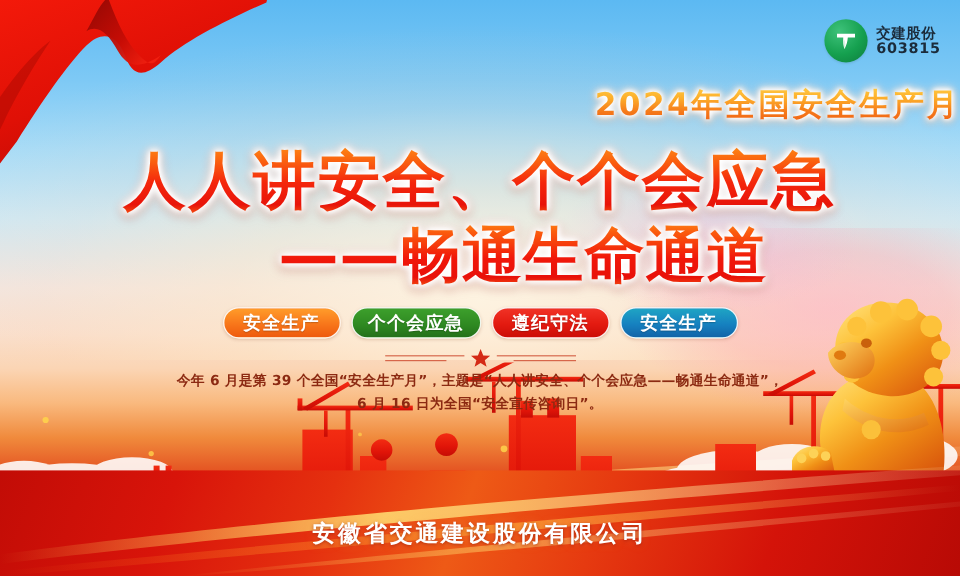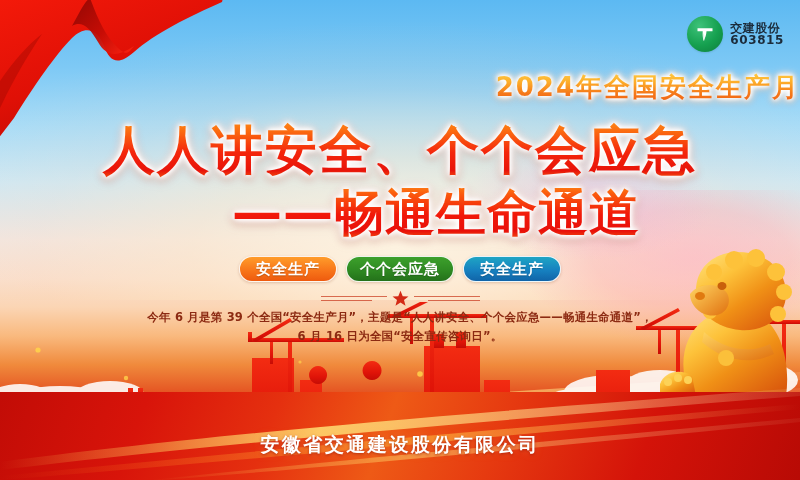--- a/index.html
+++ b/index.html
@@ -406,20 +406,21 @@
     </div>
   </div>
 
   <div class="subtitle">2024年全国安全生产月</div>
   <div class="headline1">人人讲安全、个个会应急</div>
   <div class="headline2">——畅通生命通道</div>
 
   <div class="pills">
     <div class="pill c-orange">安全生产</div>
     <div class="pill c-green">个个会应急</div>
+    <div class="pill c-red">遵纪守法</div>
     <div class="pill c-blue">安全生产</div>
   </div>
 
   <div class="divider">
     <div class="div-lines left">
         <i></i>
         <i></i>
       </div>
     <svg width="17" height="17" viewBox="0 0 20 20">
       <polygon points="10,1 12.6,7.3 19.4,7.6 14.1,11.9 15.9,18.5 10,14.7 4.1,18.5 5.9,11.9 0.6,7.6 7.4,7.3" fill="#d42a16"></polygon>

